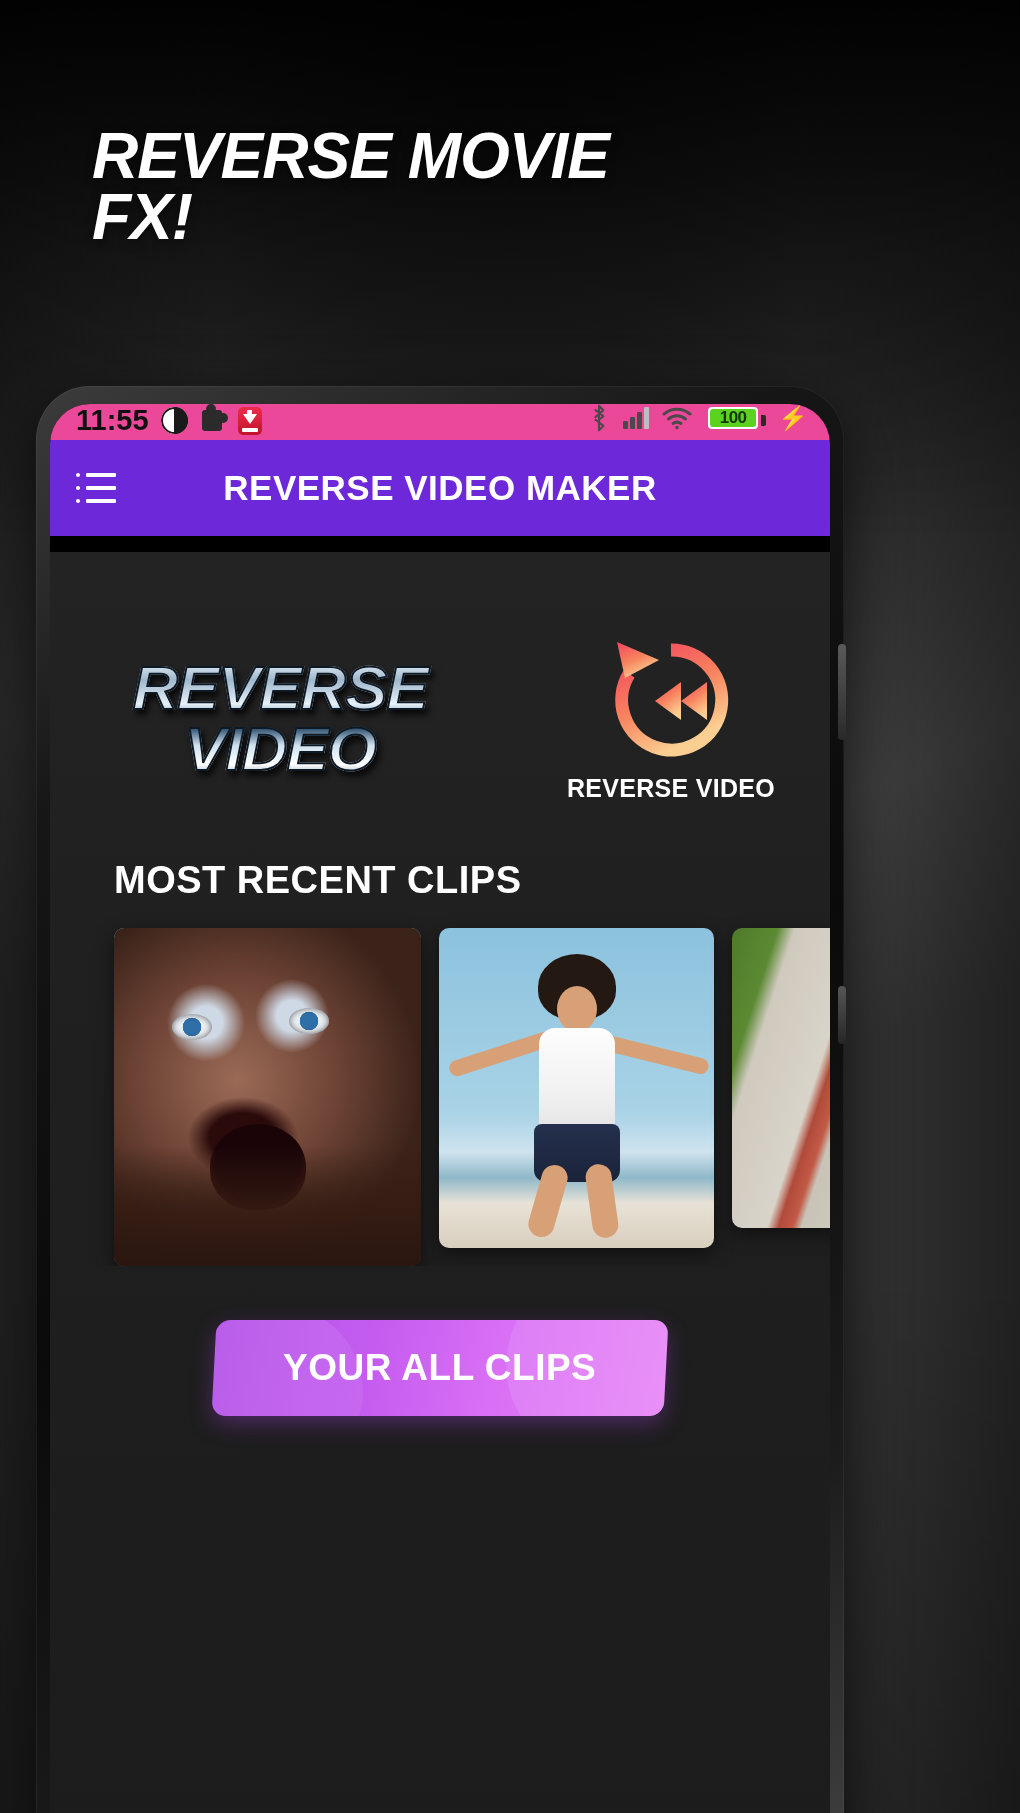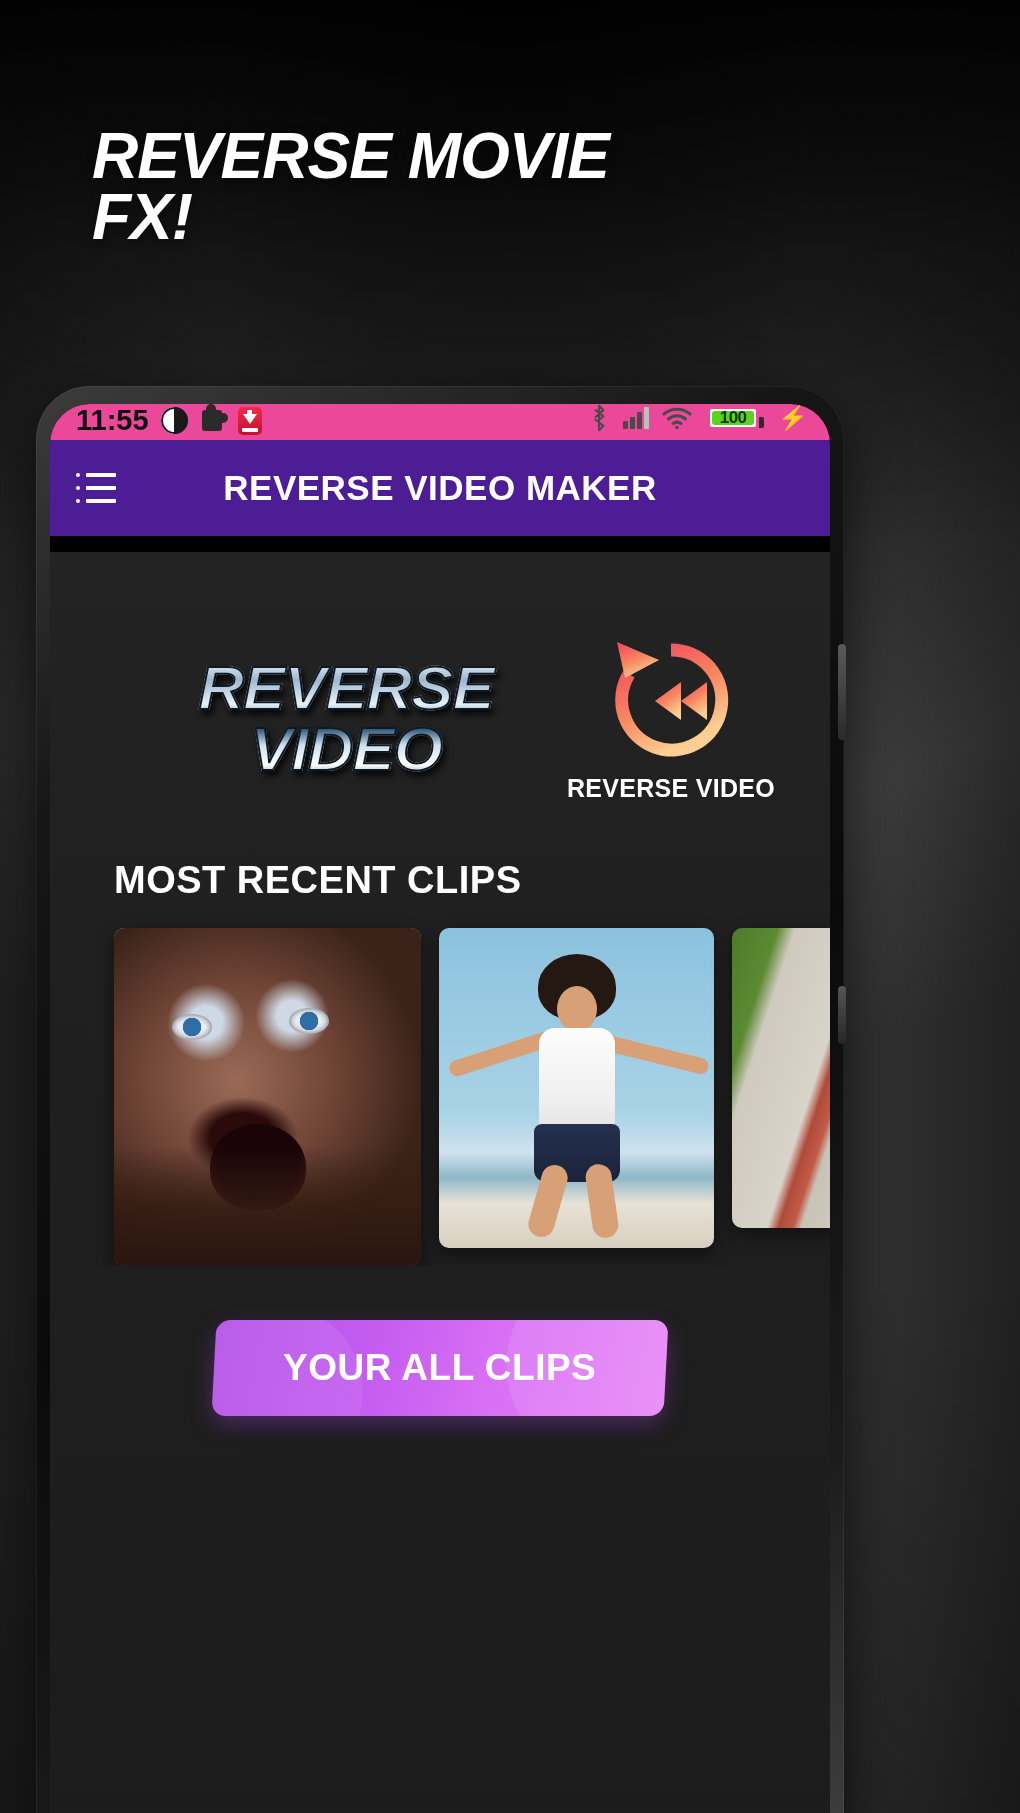--- a/index.html
+++ b/index.html
@@ -105,59 +105,59 @@
   .ic-bt svg{ width:22px; height:28px; }
   .ic-wifi svg{ width:30px; height:24px; }
   .sig{ display:flex; align-items:flex-end; gap:2px; height:22px; }
   .sig span{ width:5px; background:#4a4a4a; border-radius:1px; }
   .sig span:nth-child(1){ height:8px;}
   .sig span:nth-child(2){ height:12px;}
   .sig span:nth-child(3){ height:17px;}
   .sig span:nth-child(4){ height:22px; background:#bdbdbd;}
 
   .battery{
-    width:56px; height:28px; border:5px solid #ec4899; border-radius:7px;
+    width:56px; height:28px; border:3px solid #ec4899; border-radius:7px;
     position:relative; display:flex; align-items:center; justify-content:center;
     background:#fff;
   }
   .battery::after{
     content:""; position:absolute; right:-8px; top:8px; width:5px; height:11px;
     background:#2a2a2a; border-radius:0 2px 2px 0;
   }
   .battery i{
     position:absolute; inset:2px; background:#5bd21e; border-radius:3px;
   }
   .battery b{
     position:relative; z-index:2; font-size:17px; font-weight:bold; color:#14330a; letter-spacing:-0.5px;
   }
   .bolt{ font-size:24px; color:#2a2a2a; margin-left:4px; }
 
   
   .appbar{
-    height:96px; background:#4c1d95; display:flex; align-items:center;
+    height:96px; background:#6d28d9; display:flex; align-items:center;
     padding-left:26px; position:relative;
   }
   .menu-icon{ width:40px; height:30px; display:flex; flex-direction:column; justify-content:space-between; }
   .menu-icon span{ display:flex; align-items:center; gap:6px; }
   .menu-icon span i{ width:4px; height:4px; background:#fff; border-radius:50%; }
   .menu-icon span u{ flex:1; height:4px; background:#fff; text-decoration:none; border-radius:1px;}
   .appbar-title{
     position:absolute; left:0; right:0; text-align:center;
     color:#fff; font-size:35px; font-weight:bold; letter-spacing:0.5px;
     pointer-events:none;
   }
 
   
   .appbody{
     position:absolute; top:148px; left:0; right:0; bottom:0;
     background:linear-gradient(180deg,#232323 0%, #1f1f1f 40%, #1c1c1c 100%);
     padding:0;
   }
   .hero{
-    display:flex; align-items:center; justify-content:flex-end;
+    display:flex; align-items:center; justify-content:space-between;
     padding:82px 34px 0 30px;
   }
   .brand{
     font-size:62px; font-weight:bold; font-style:italic; line-height:0.98;
     letter-spacing:-1px; text-align:center; width:400px;
     background:linear-gradient(180deg,#f4f8ff 0%, #9fb7cc 18%, #e8f1f8 38%, #4e7ca3 52%, #2d4f6d 58%, #cfe0ee 72%, #ffffff 88%, #7f98ad 100%);
     -webkit-background-clip:text; background-clip:text; color:transparent;
     -webkit-text-stroke:2px #0d1a26;
     filter:drop-shadow(3px 5px 3px rgba(0,0,0,0.75));
     white-space:pre-line;

